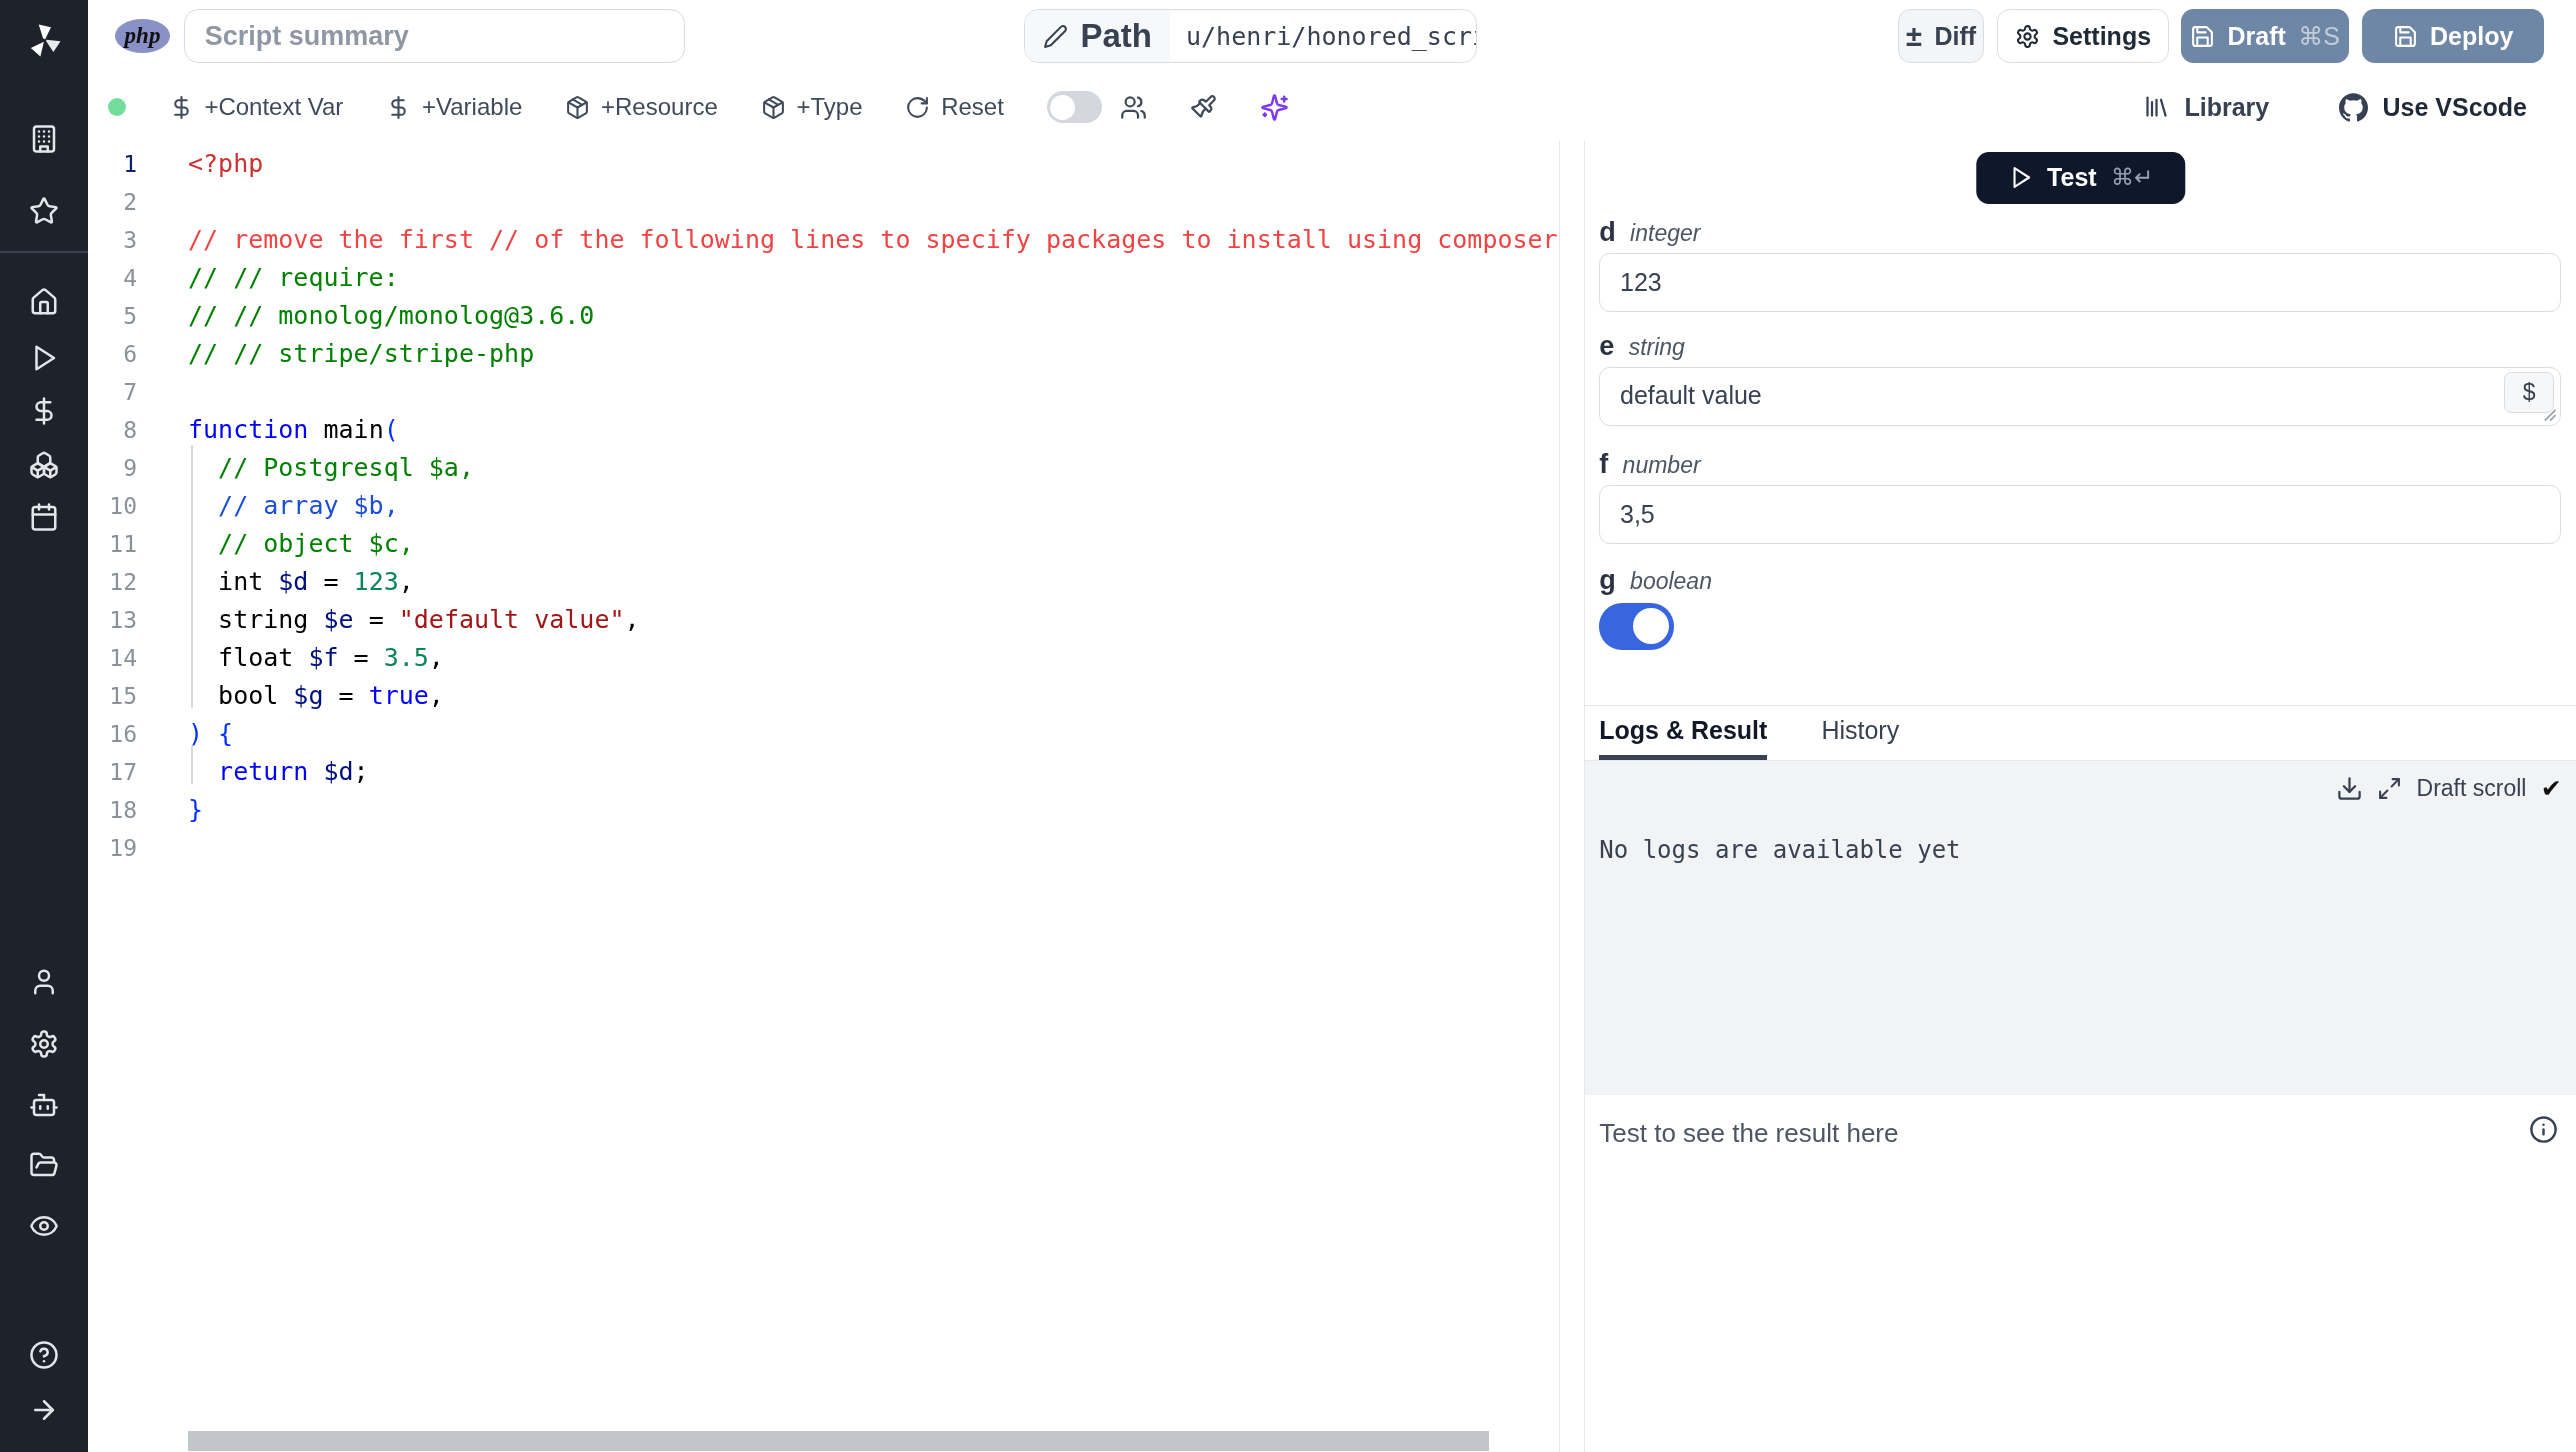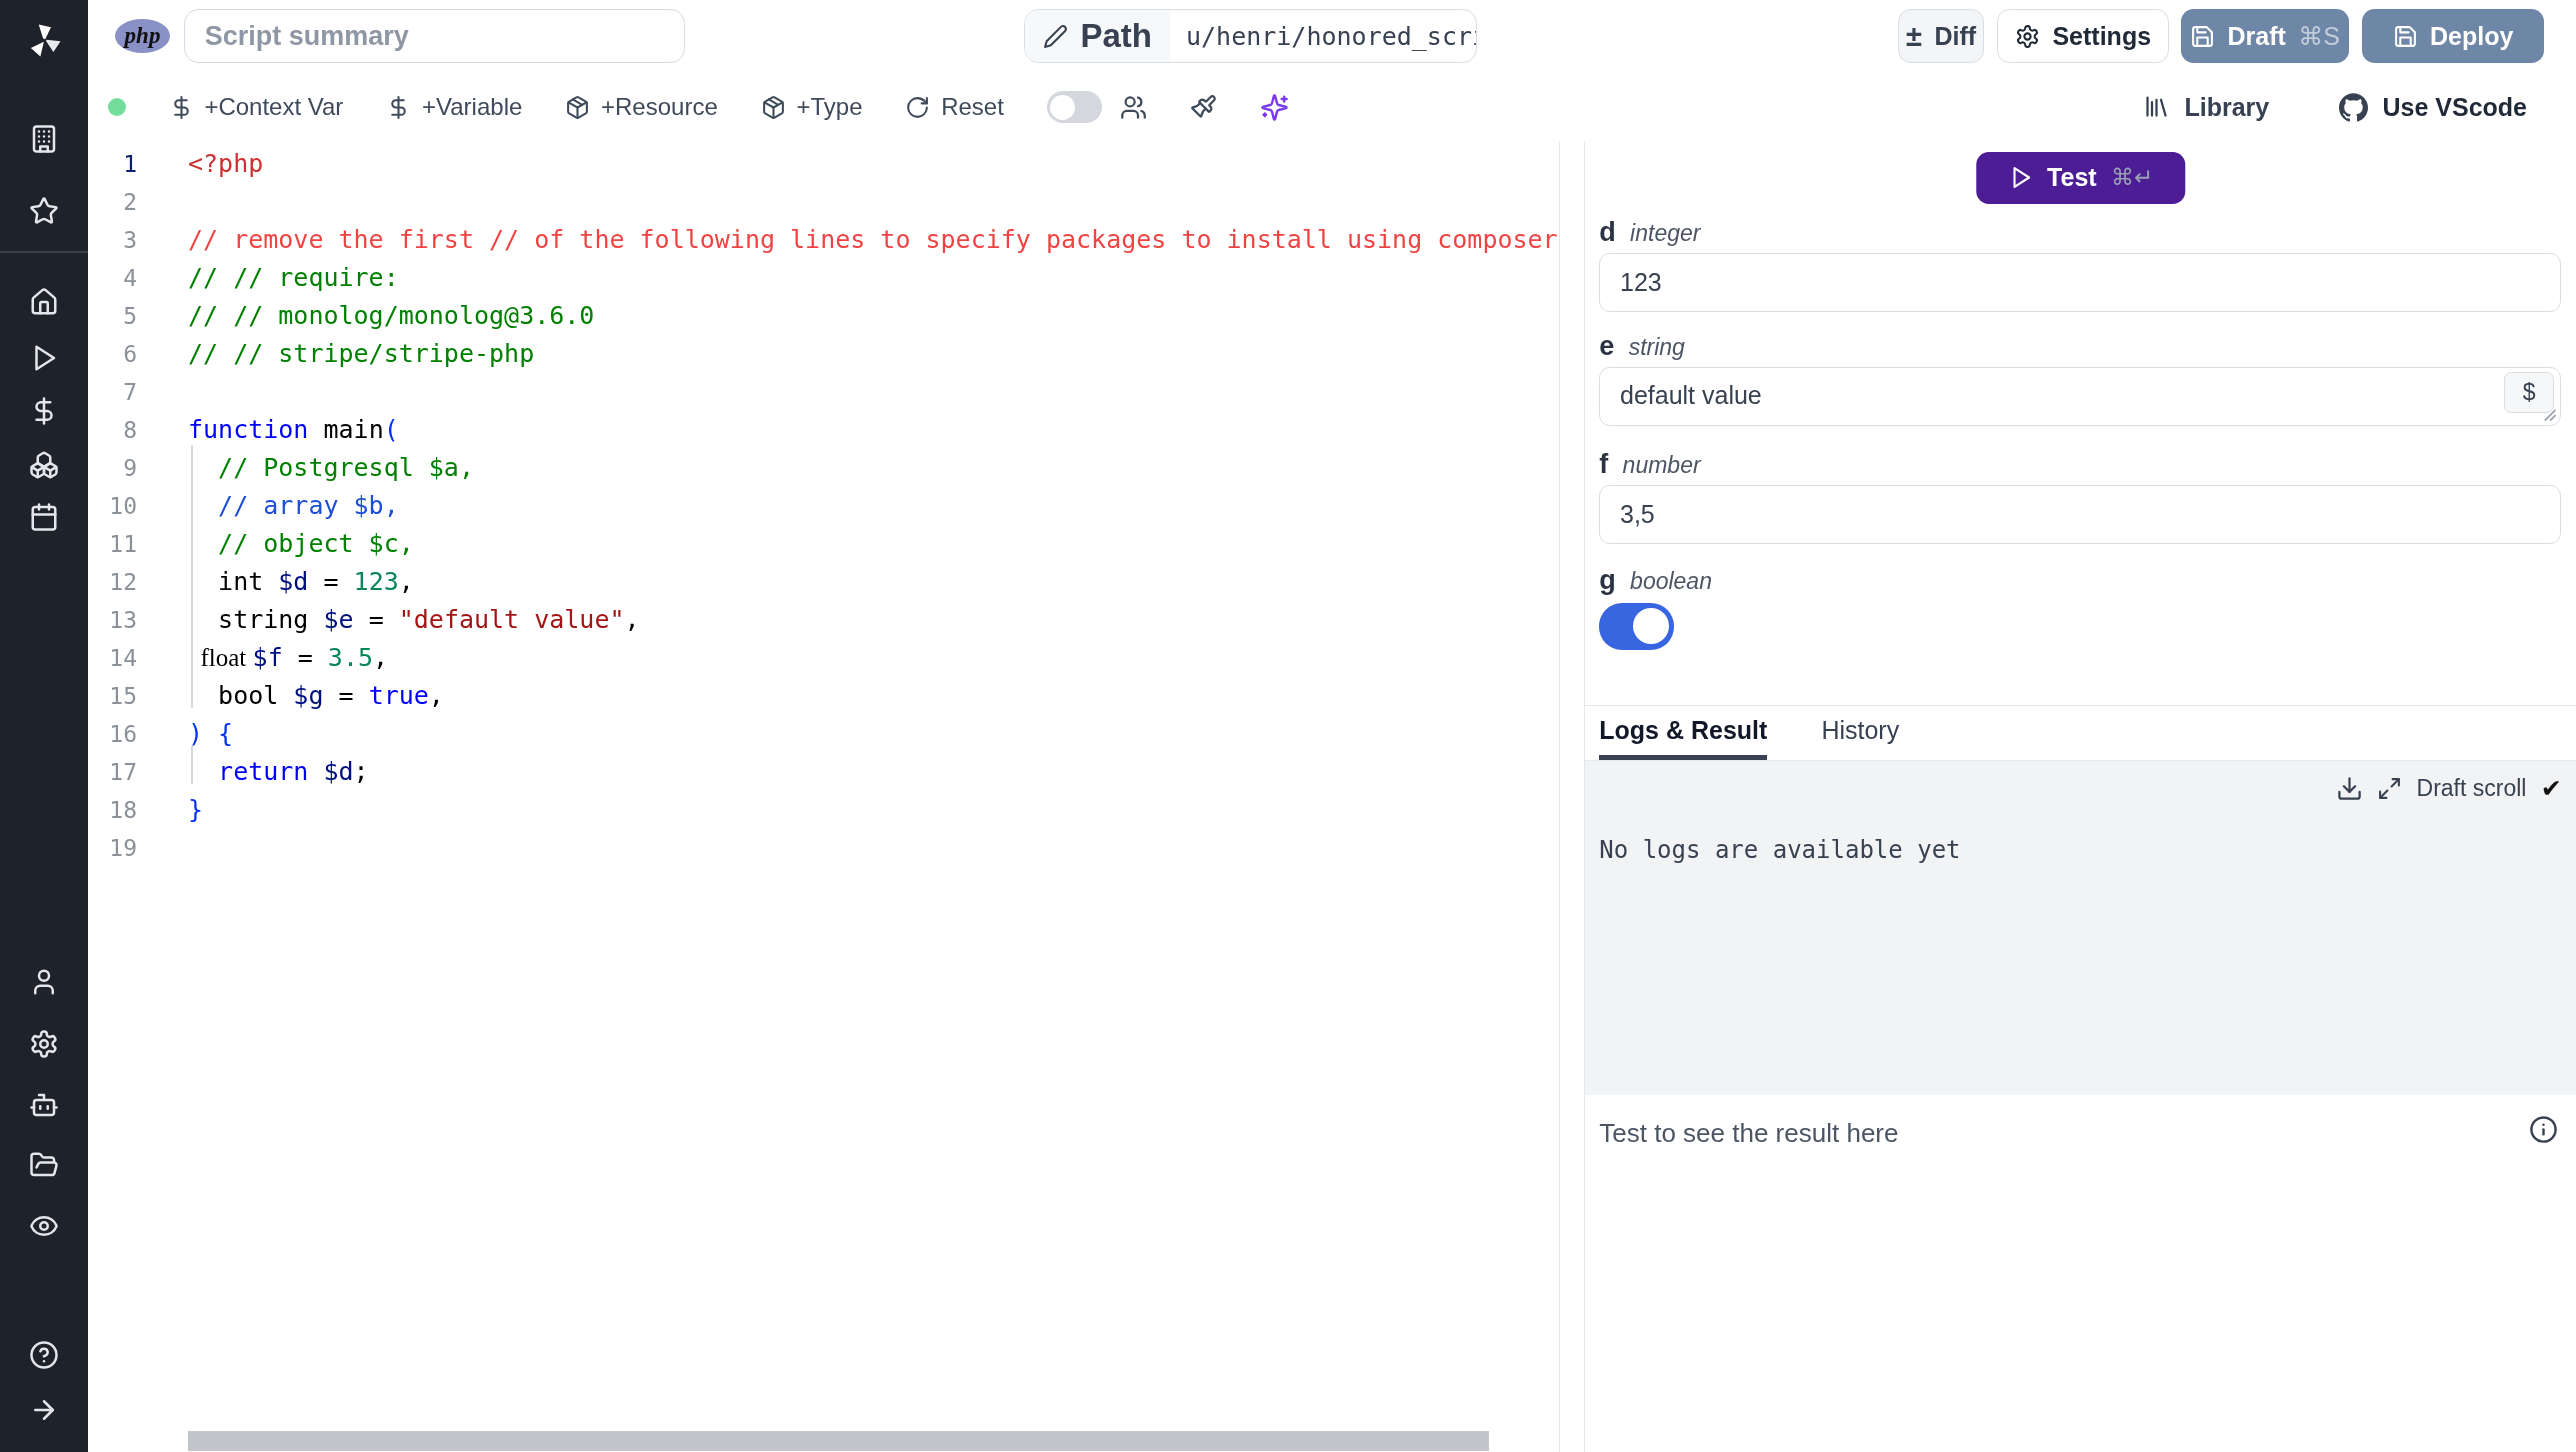--- a/index.html
+++ b/index.html
@@ -57,21 +57,21 @@
   .cl{height:38px;line-height:38px;white-space:pre;font-family:"DejaVu Sans Mono",monospace;font-size:25px;}
   .guide{position:absolute;left:103px;width:1.8px;background:#d8d8d8;}
   #hscroll{position:absolute;left:100px;top:1290px;width:1301px;height:19.7px;background:#c2c5c9;}
 
   
   #splitter{left:1560px;top:141px;width:25px;height:1311px;background:#fff;border-right:1.8px solid #e5e7eb;
             box-sizing:border-box;cursor:col-resize;}
 
   
   #panel{left:1585px;top:141px;width:991px;height:1311px;background:#fff;}
-  .test-btn{left:50%;transform:translateX(-50%);top:10.7px;height:52px;background:#4c1d95;color:#fff;
+  .test-btn{left:50%;transform:translateX(-50%);top:10.7px;height:52px;background:#0f172a;color:#fff;
             border-radius:12.5px;display:flex;align-items:center;gap:14.3px;padding:0 32px;font-size:25px;
             font-weight:bold;cursor:pointer;}
   .test-kbd{color:#97a0b3;font-weight:400;font-size:23px;}
   .field{left:14.3px;width:962px;}
   .f-label{display:flex;align-items:baseline;gap:14.3px;height:27px;}
   .f-name{font-size:27px;font-weight:bold;color:#2b3342;}
   .f-type{font-size:23px;font-style:italic;color:#4c5564;}
   .f-input{margin-top:9px;width:962px;height:59px;border:1.8px solid #d9dde0;border-radius:10.7px;
            box-sizing:border-box;font-size:25px;color:#374151;padding:0 19.7px;outline:none;background:#fff;
            font-family:"Liberation Sans",sans-serif;}
@@ -381,21 +381,21 @@
       <div class="cl"><span style="color: rgb(0, 128, 0);">// // require:</span></div>
       <div class="cl"><span style="color: rgb(0, 128, 0);">// // monolog/monolog@3.6.0</span></div>
       <div class="cl"><span style="color: rgb(0, 128, 0);">// // stripe/stripe-php</span></div>
       <div class="cl"></div>
       <div class="cl"><span style="color: rgb(0, 0, 255);">function</span><span style="color: rgb(0, 0, 0);"> main</span><span style="color: rgb(4, 49, 250);">(</span></div>
       <div class="cl"><span style="color: rgb(0, 128, 0);">  // Postgresql $a,</span></div>
       <div class="cl"><span style="color: #1d4ed8;">  // array $b,</span></div>
       <div class="cl"><span style="color: rgb(0, 128, 0);">  // object $c,</span></div>
       <div class="cl"><span style="color: rgb(0, 0, 0);">  int </span><span style="color: rgb(0, 16, 128);">$d</span><span style="color: rgb(0, 0, 0);"> = </span><span style="color: rgb(9, 134, 88);">123</span><span style="color: rgb(0, 0, 0);">,</span></div>
       <div class="cl"><span style="color: rgb(0, 0, 0);">  string </span><span style="color: rgb(0, 16, 128);">$e</span><span style="color: rgb(0, 0, 0);"> = </span><span style="color: rgb(163, 21, 21);">"default value"</span><span style="color: rgb(0, 0, 0);">,</span></div>
-      <div class="cl"><span style="color: rgb(0, 0, 0); font-family: Liberation Serif, serif;">  float </span><span style="color: rgb(0, 16, 128);">$f</span><span style="color: rgb(0, 0, 0);"> = </span><span style="color: rgb(9, 134, 88);">3.5</span><span style="color: rgb(0, 0, 0);">,</span></div>
+      <div class="cl"><span style="color: rgb(0, 0, 0);">  float </span><span style="color: rgb(0, 16, 128);">$f</span><span style="color: rgb(0, 0, 0);"> = </span><span style="color: rgb(9, 134, 88);">3.5</span><span style="color: rgb(0, 0, 0);">,</span></div>
       <div class="cl"><span style="color: rgb(0, 0, 0);">  bool </span><span style="color: rgb(0, 16, 128);">$g</span><span style="color: rgb(0, 0, 0);"> = </span><span style="color: rgb(0, 0, 255);">true</span><span style="color: rgb(0, 0, 0);">,</span></div>
       <div class="cl"><span style="color: rgb(4, 49, 250);">) {</span></div>
       <div class="cl"><span style="color: rgb(0, 0, 0);">  </span><span style="color: rgb(0, 0, 255);">return</span><span style="color: rgb(0, 0, 0);"> </span><span style="color: rgb(0, 16, 128);">$d</span><span style="color: rgb(0, 0, 0);">;</span></div>
       <div class="cl"><span style="color: rgb(4, 49, 250);">}</span></div>
       <div class="cl"></div>
     </div>
   <div class="guide" style="top:304px;height:263px"></div>
   <div class="guide" style="top:605px;height:38px"></div>
   <div id="hscroll"></div>
 </div>

